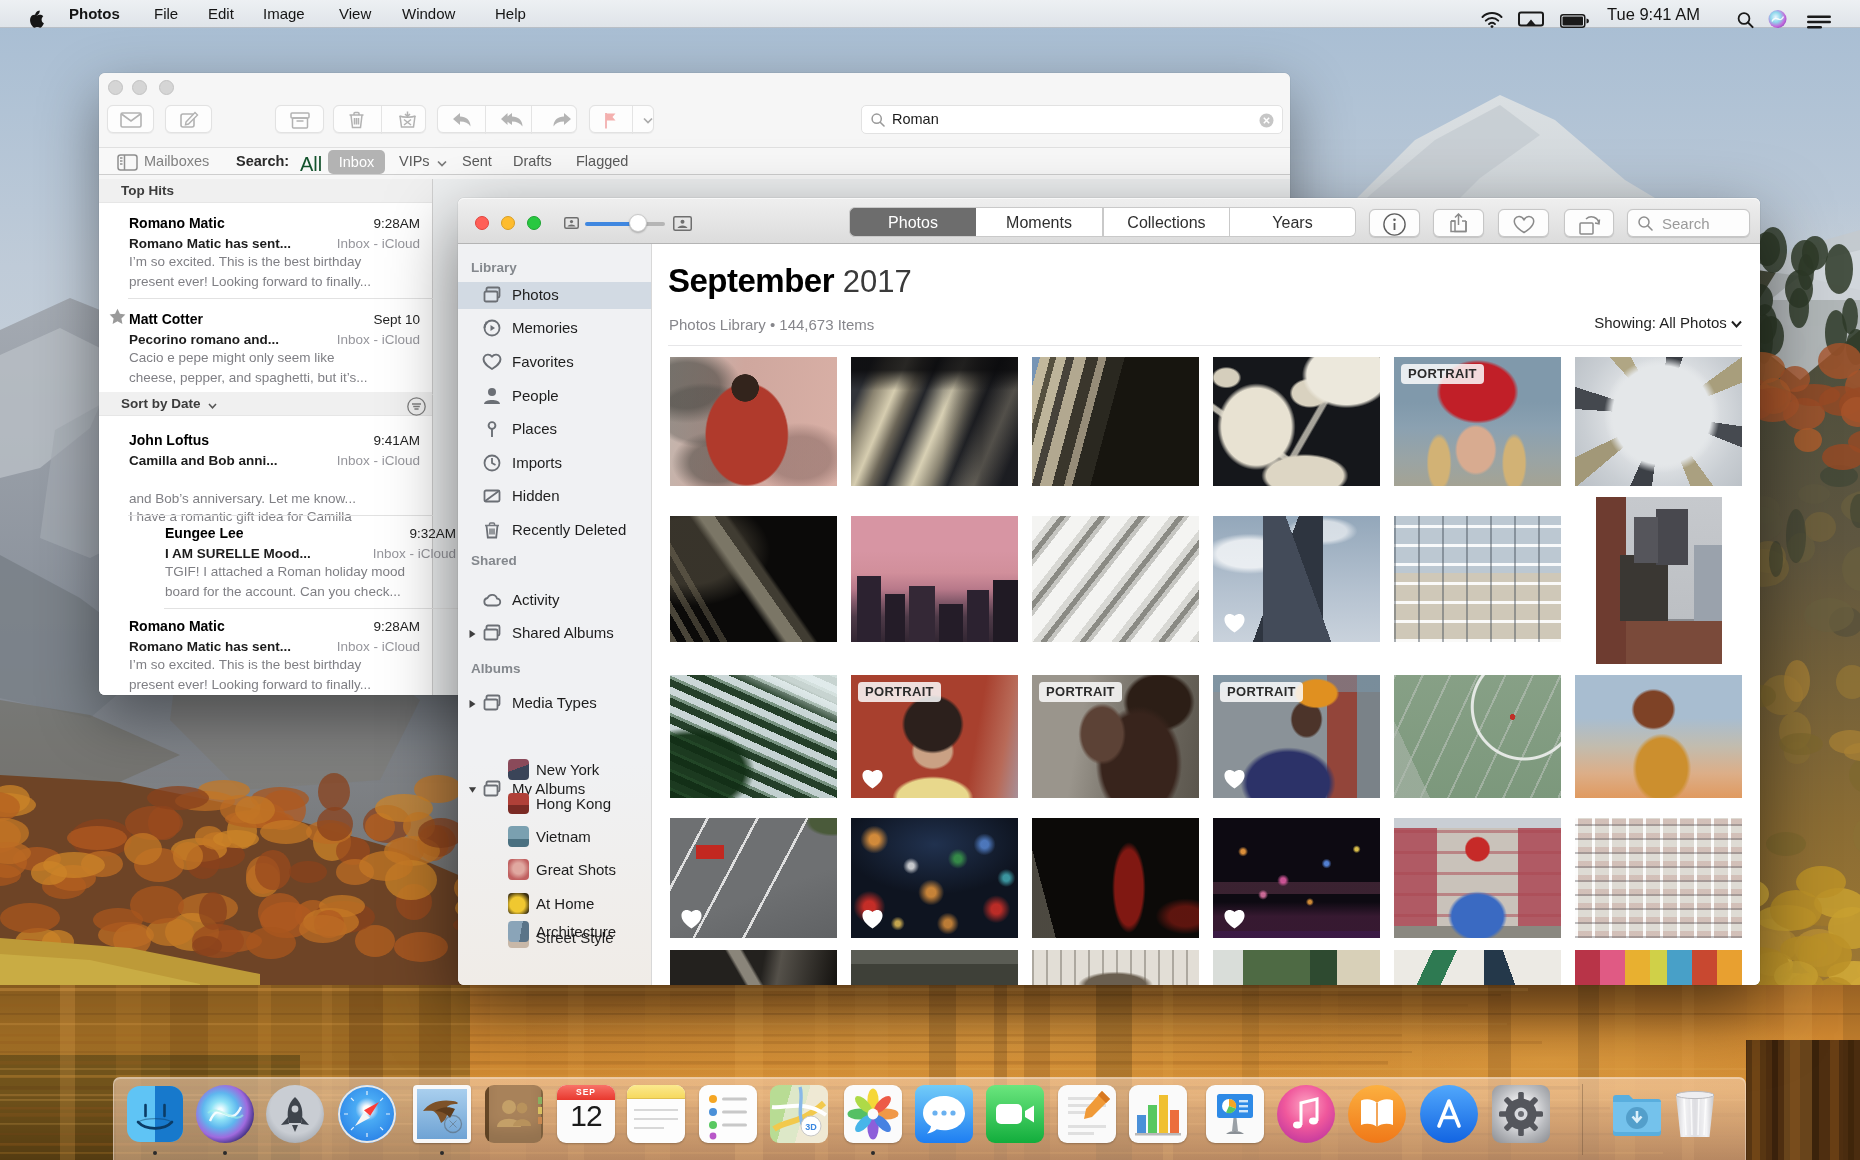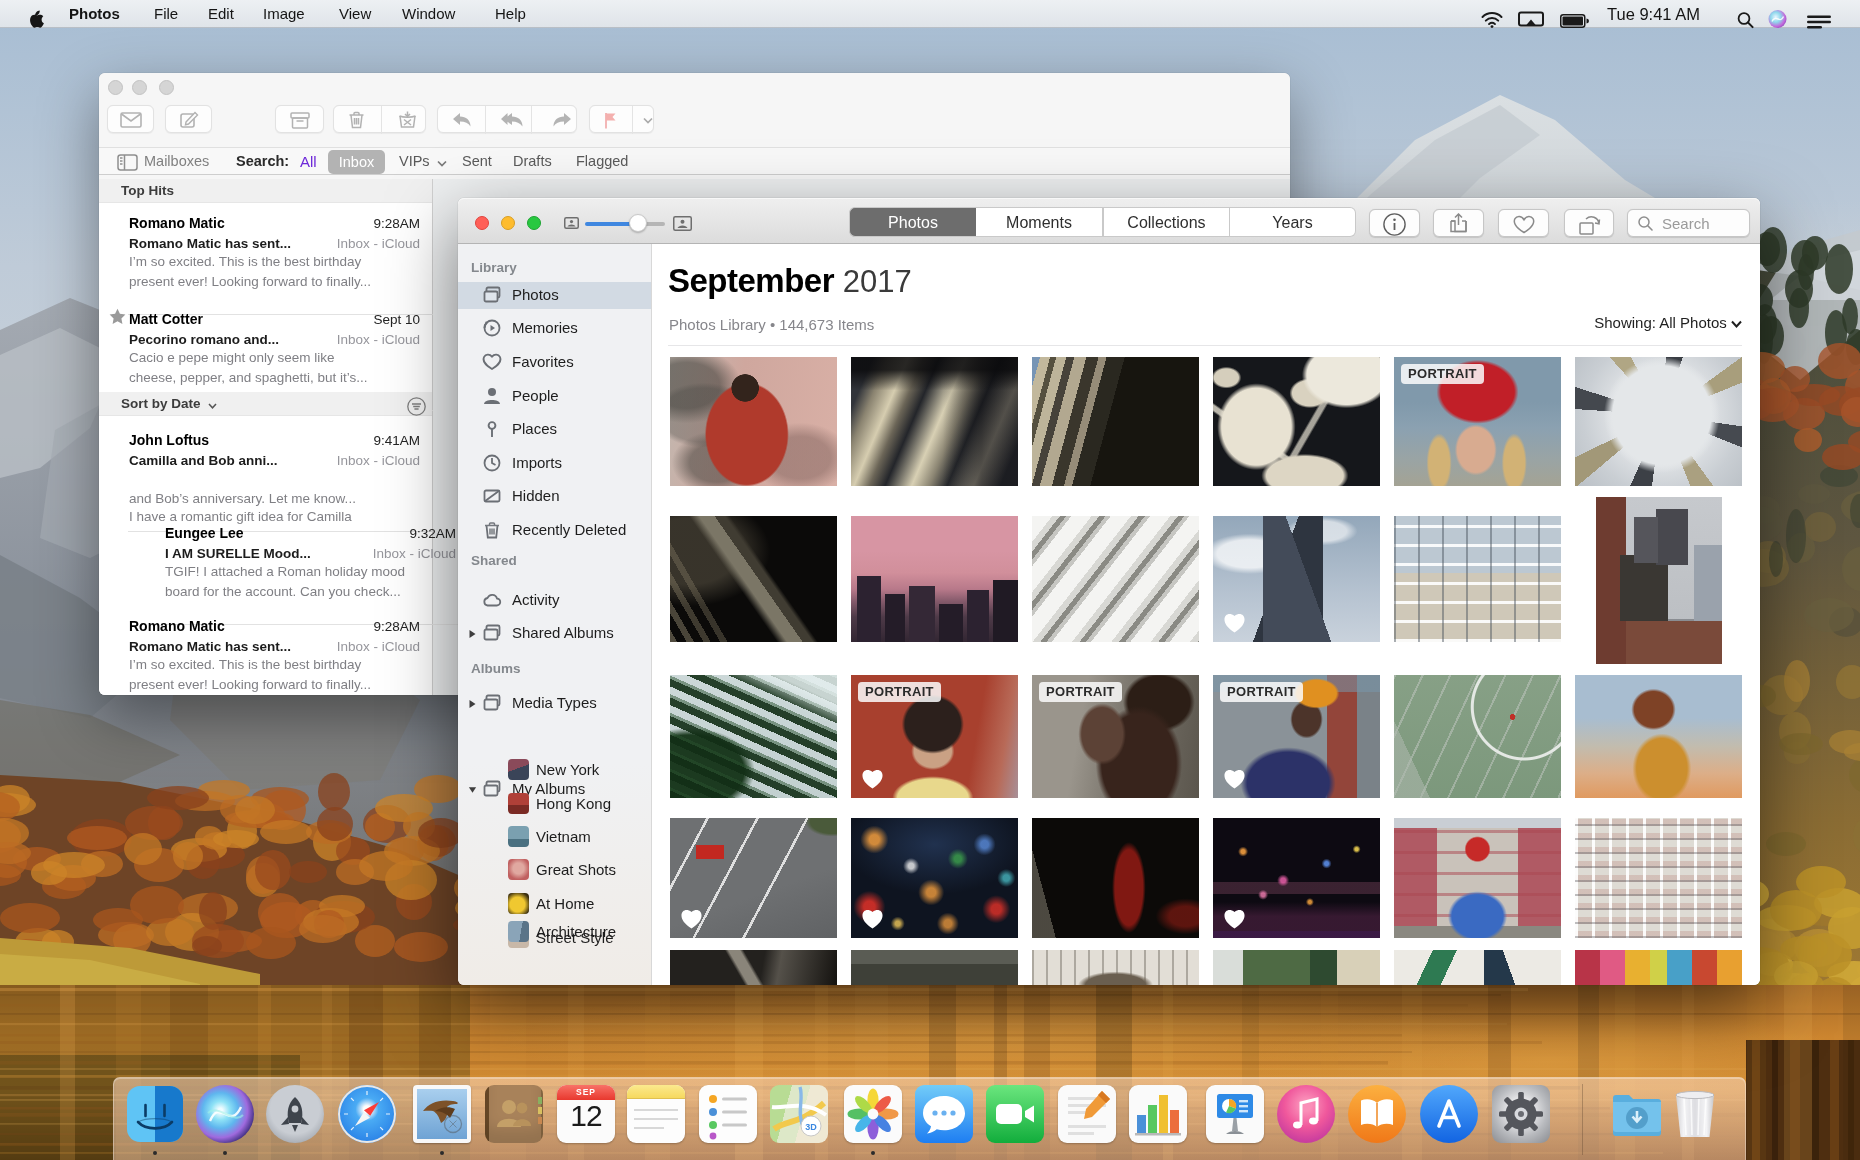--- a/index.html
+++ b/index.html
@@ -25,21 +25,21 @@
 #mail .tl { position:absolute; width:15px; height:15px; border-radius:50%; background:#d5d5d5; border:0.5px solid #c2c2c2; }
 #mail .toolbar { position:absolute; left:0; top:26px; width:100%; height:48px; background:#f6f6f6; }
 #mail .filterbar { position:absolute; left:0; top:74px; width:100%; height:28px; background:#f8f8f8;
   border-top:1px solid #e0e0e0; border-bottom:1px solid #cecece; }
 #mail .content { position:absolute; left:0; top:106px; width:100%; height:516px; background:#edeff0; border-radius:0 0 6px 6px; overflow:hidden; }
 #mail .msglist { position:absolute; left:0; top:0; width:334px; height:516px; background:#fff; border-right:1px solid #d0d0d0; }
 .mbtn { position:absolute; height:28px; border-radius:6px; background:#fdfdfd; border:1px solid #e2e2e2; box-shadow:0 0.5px 1px rgba(0,0,0,0.05); white-space:nowrap; }
 .mbtn svg { display:inline-block; vertical-align:top; }
 .lhdr { position:absolute; left:0; width:333px; height:24px; background:#f0f0f0; border-bottom:1px solid #e6e6e6;
   font-size:13.5px; font-weight:bold; color:#3c3c3c; line-height:24px; padding-left:22px; }
-.mrow { position:absolute; left:0; width:333px; height:112px; }
+.mrow { position:absolute; left:0; width:333px; height:96px; }
 .mrow span { position:absolute; white-space:nowrap; }
 .nm { left:30px; top:12px; font-size:14px; font-weight:bold; color:#000; }
 .tm { right:12px; top:13px; font-size:13.5px; color:#242424; }
 .sj { left:30px; top:33px; font-size:13.5px; font-weight:bold; color:#1c1c1c; }
 .ic { right:12px; top:33px; font-size:13.5px; color:#96969c; }
 .pv { left:30px; font-size:13.5px; color:#7f7f84; }
 .sep { position:absolute; left:29px; bottom:0; width:305px; height:1px; background:#e2e2e2; }
 
 
 #photos { position:absolute; left:458px; top:198px; width:1302px; height:787px;
@@ -617,30 +617,41 @@
       <div class="mbtn" style="left:490px; top:6px; width:65px;">
         <svg width="13" height="17" viewBox="0 0 13 17" style="margin:5.5px 14px;">
           <path d="M2 1 V16.5" stroke="#f0a5a5" stroke-width="1.6"></path>
           <path d="M2 1.5 H11.5 L8.5 5 L11.5 8.5 H2 Z" fill="#f4b0ae"></path>
         </svg>
         <svg width="10" height="7" viewBox="0 0 10 7" style="margin:11px 0 10px 8px;">
           <path d="M1 1.5 L5 5.5 L9 1.5" fill="none" stroke="#ababab" stroke-width="1.7"></path>
         </svg>
         <div style="position:absolute; left:42px; top:0; width:1px; height:28px; background:#e4e4e4;"></div>
       </div>
+      <div style="position:absolute; left:762px; top:6px; width:422px; height:29px; background:#fff; border:1px solid #e2e2e2; border-radius:5px;">
+        <svg width="14" height="14" viewBox="0 0 14 14" style="position:absolute; left:9px; top:7px;">
+          <circle cx="5.7" cy="5.7" r="4.6" fill="none" stroke="#9a9a9a" stroke-width="1.5"></circle>
+          <path d="M9.2 9.2 L13 13" stroke="#9a9a9a" stroke-width="1.6" stroke-linecap="round"></path>
+        </svg>
+        <span style="position:absolute; left:30px; top:5px; font-size:14.5px; color:#1a1a1a;">Roman</span>
+        <svg width="15" height="15" viewBox="0 0 15 15" style="position:absolute; right:8px; top:7px;">
+          <circle cx="7.5" cy="7.5" r="7" fill="#c6c6c6"></circle>
+          <path d="M4.8 4.8 L10.2 10.2 M10.2 4.8 L4.8 10.2" stroke="#fff" stroke-width="1.5"></path>
+        </svg>
+      </div>
     </div>
     <div class="filterbar">
       <svg width="21" height="17" viewBox="0 0 21 17" style="position:absolute; left:18px; top:6px;">
         <rect x="1" y="1" width="19" height="15" rx="2.5" fill="none" stroke="#8e8e8e" stroke-width="1.5"></rect>
         <path d="M7.5 1 V16" stroke="#8e8e8e" stroke-width="1.5"></path>
         <path d="M3 4 h2.5 M3 7 h2.5 M3 10 h2.5" stroke="#8e8e8e" stroke-width="1.3"></path>
       </svg>
       <span style="position:absolute; left:45px; top:5px; font-size:14.5px; color:#808080;">Mailboxes</span>
       <span style="position:absolute; left:137px; top:5px; font-size:14.5px; font-weight:bold; color:#2a2a2a;">Search:</span>
-      <span style="position:absolute; left:201px; top:5px; font-size:15px; color:#6d28d9;">All</span>
+      <span style="position:absolute; left:201px; top:5px; font-size:20px; color:#14532d;">All</span>
       <div style="position:absolute; left:229px; top:2px; width:57px; height:24px; background:#b3b3b3; border-radius:5px; text-align:center; line-height:24px; font-size:14.5px; color:#fff;">Inbox</div>
       <span style="position:absolute; left:300px; top:5px; font-size:14.5px; color:#5a5a5a;">VIPs</span>
       <svg width="10" height="7" viewBox="0 0 10 7" style="position:absolute; left:338px; top:12px;">
         <path d="M1 1.5 L5 5.5 L9 1.5" fill="none" stroke="#7a7a7a" stroke-width="1.7"></path>
       </svg>
       <span style="position:absolute; left:363px; top:5px; font-size:14.5px; color:#5a5a5a;">Sent</span>
       <span style="position:absolute; left:414px; top:5px; font-size:14.5px; color:#5a5a5a;">Drafts</span>
       <span style="position:absolute; left:477px; top:5px; font-size:14.5px; color:#5a5a5a;">Flagged</span>
     </div>
     <div class="content">

